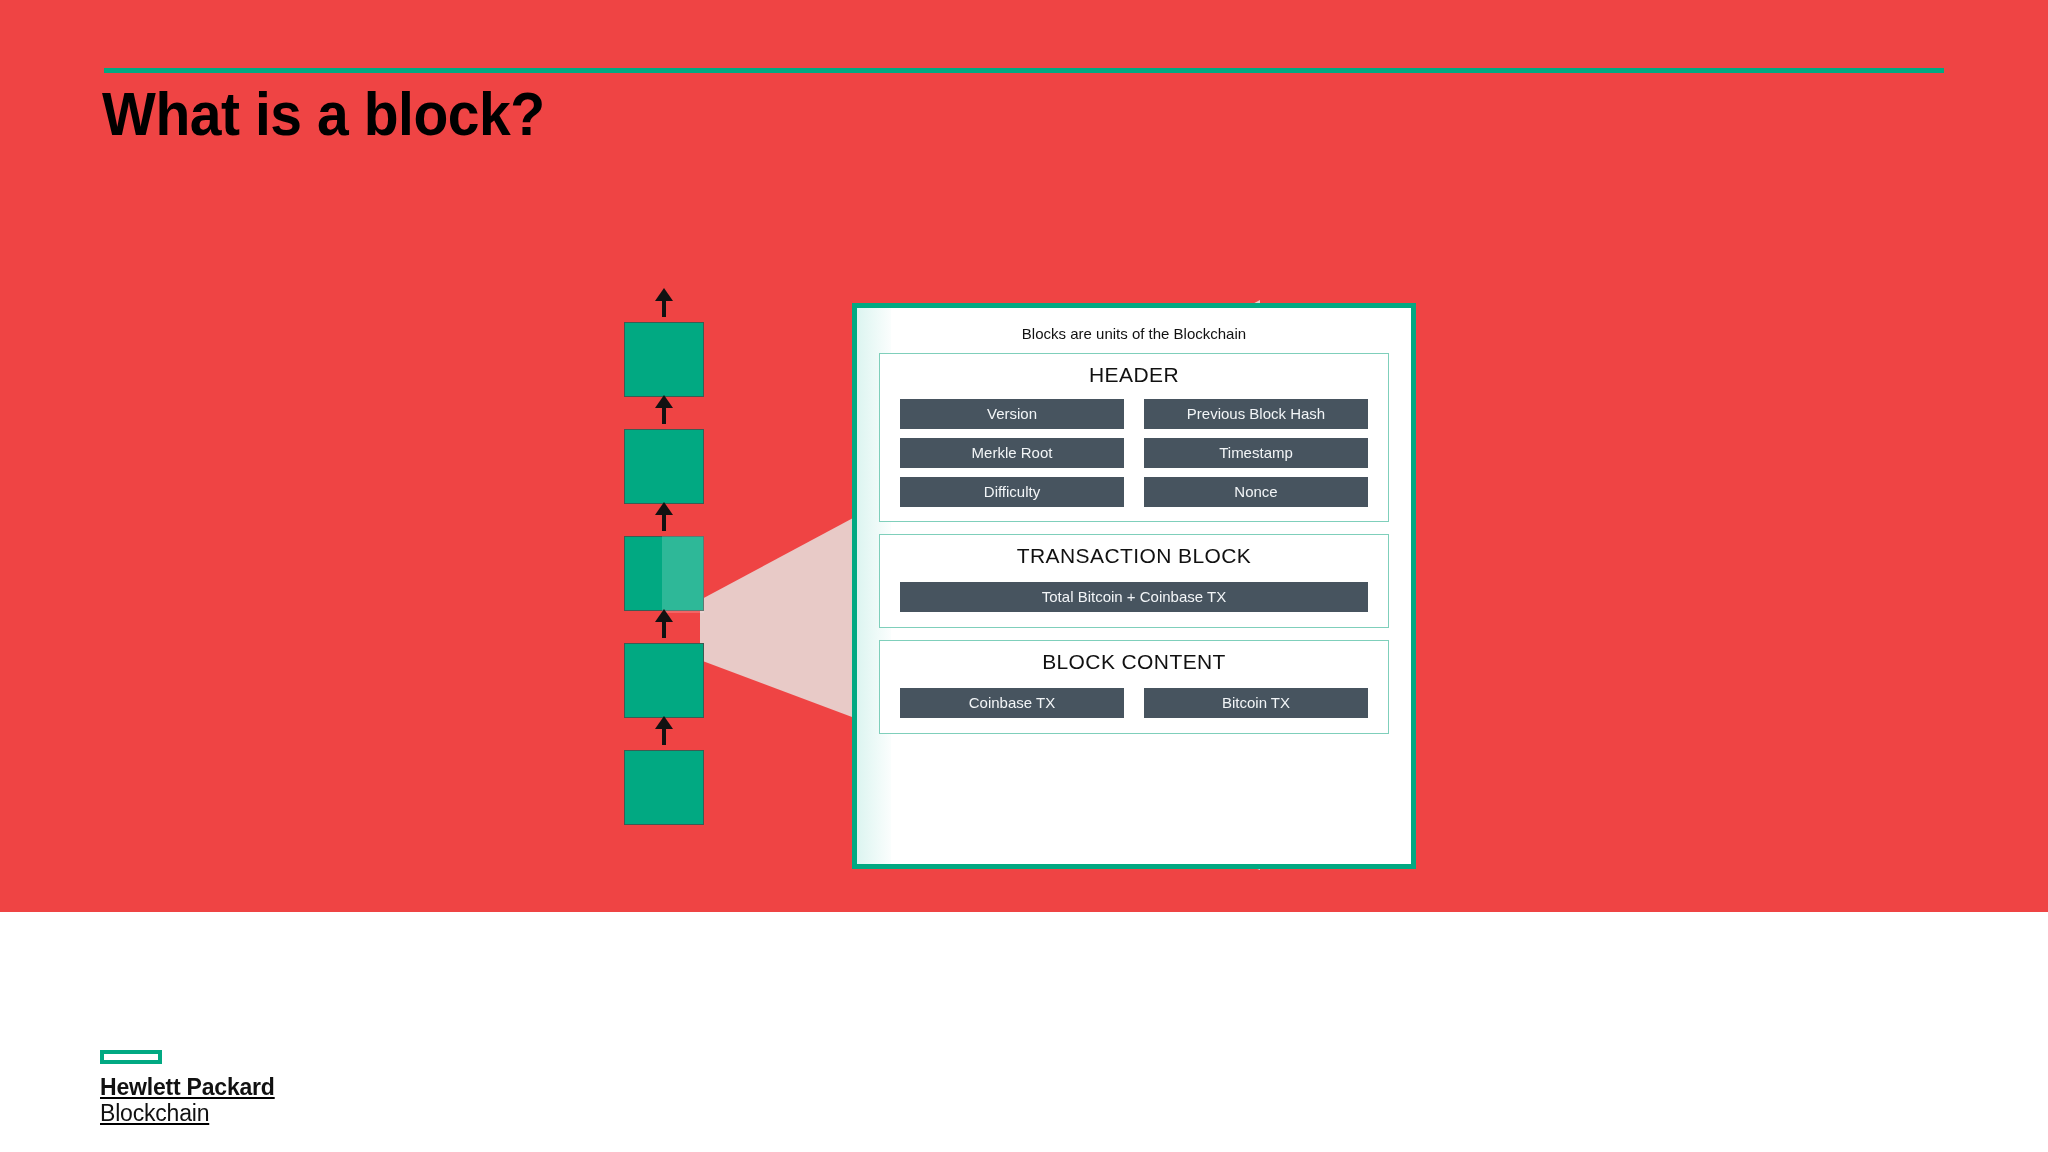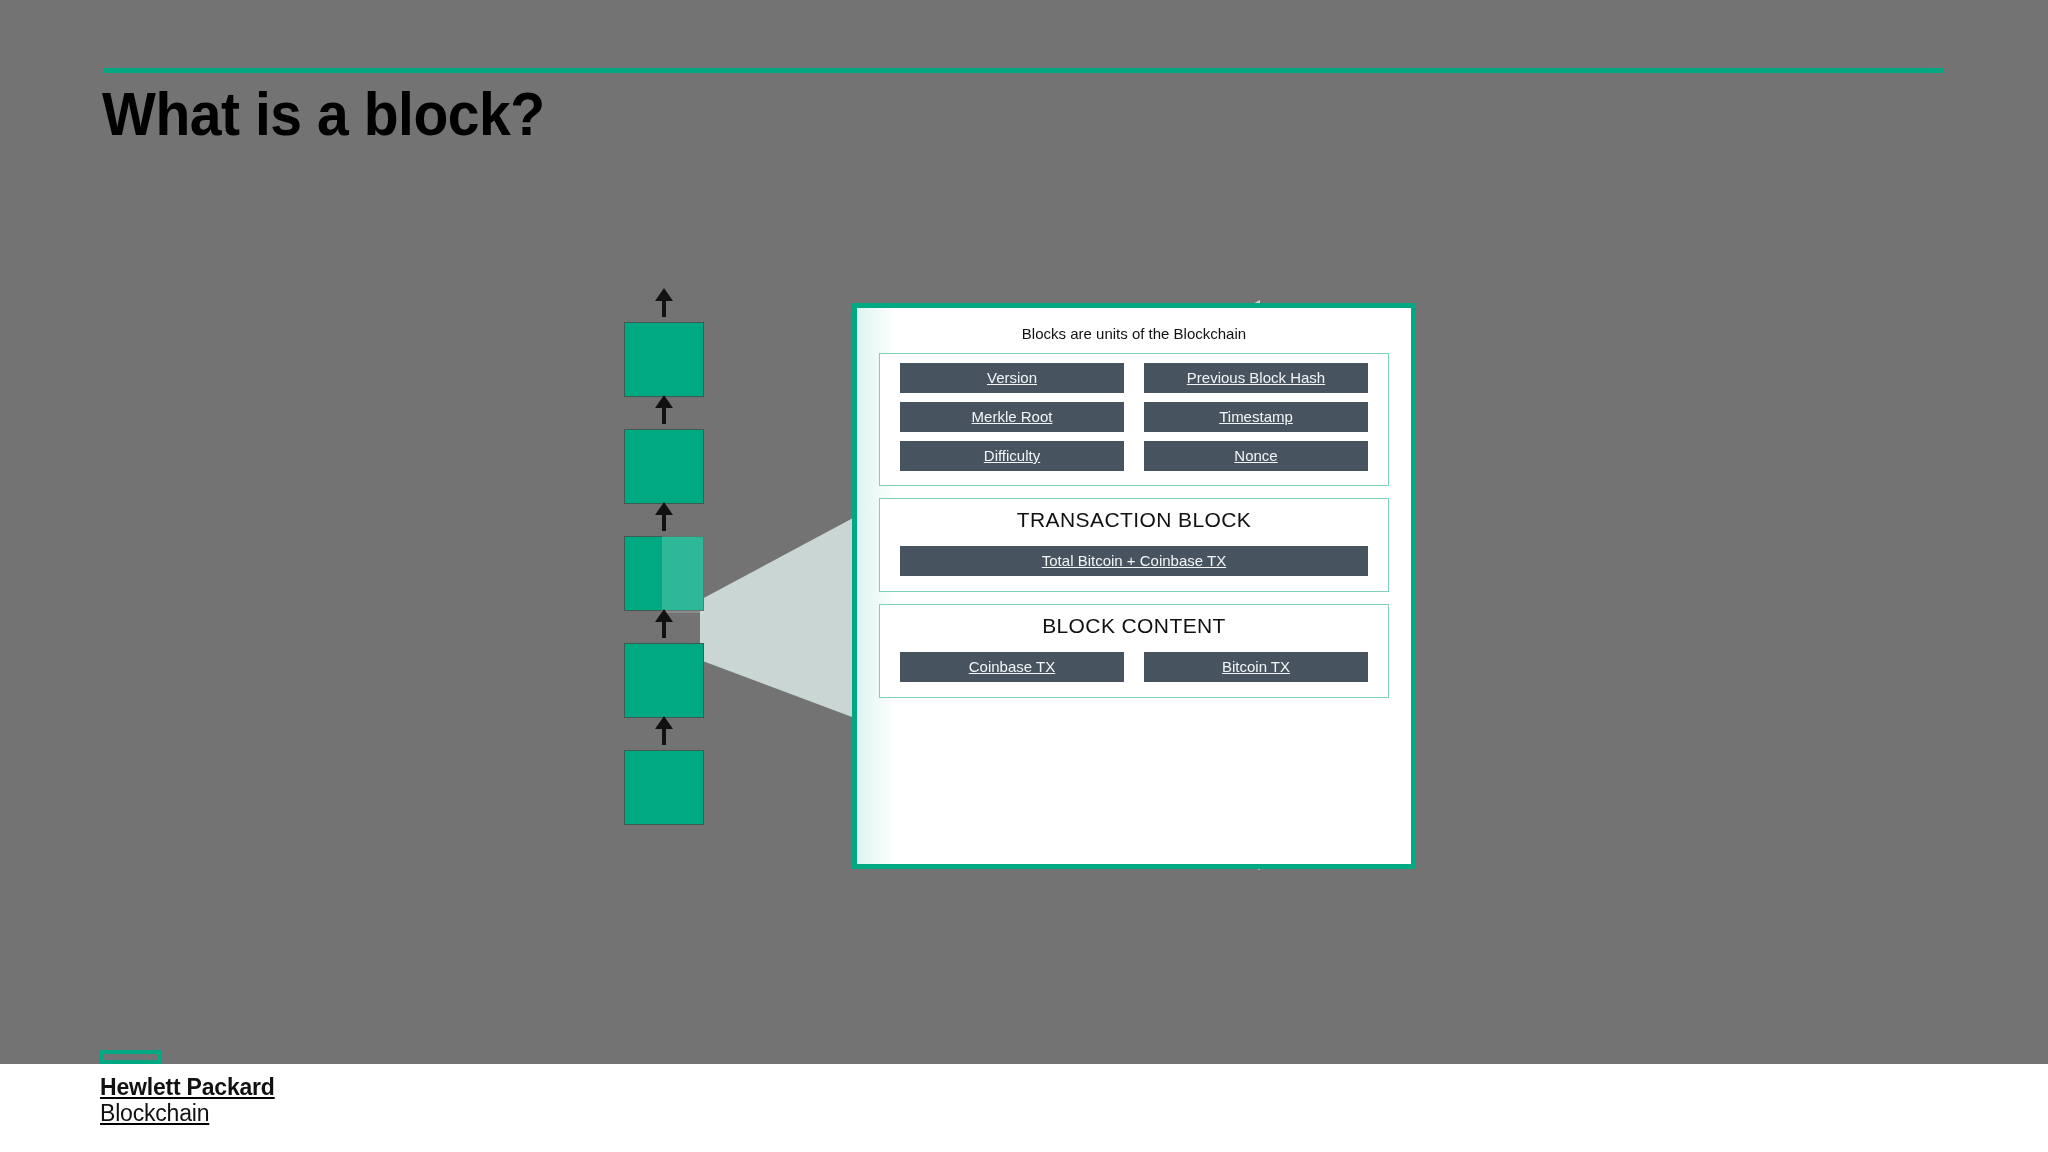--- a/index.html
+++ b/index.html
@@ -8,22 +8,22 @@
     width: 2048px;
     height: 1152px;
     background: #ffffff;
     font-family: "Liberation Sans", sans-serif;
     overflow: hidden;
   }
 
   .slide {
     position: relative;
     width: 2048px;
-    height: 1064px;
-    background: #737373;
+    height: 912px;
+    background: #ef4444;
   }
 
   
   .title-rule {
     position: absolute;
     left: 104px;
     top: 68px;
     width: 1840px;
     height: 5px;
     background: #01a982;
@@ -173,21 +173,20 @@
     background: #47545f;
     color: #f2f5f7;
     font-size: 15px;
     height: 30px;
     display: flex;
     align-items: center;
     justify-content: center;
     text-align: center;
     line-height: 1.08;
     padding: 0 4px;
-    text-decoration: underline;
   }
 
   .field.half { width: calc(50% - 10px); }
   .field.full { width: 100%; }
   .field.two-line { line-height: 1.05; }
 
   .section.header-sec .field-grid { gap: 9px 20px; }
 
   .section.txcount-sec { padding-bottom: 15px; }
   .section.txcount-sec .section-title { margin-bottom: 14px; }
@@ -272,20 +271,21 @@
     </div>
     <div class="chain-block" style="top:450px;"></div>
   </div>
 
   <div class="block-panel">
     <div class="panel-sheen"></div>
 
     <div class="block-subtitle">Blocks are units of the Blockchain</div>
 
     <div class="section header-sec">
+      <div class="section-title">HEADER</div>
       <div class="field-grid">
         <div class="field half">Version</div>
         <div class="field half two-line">Previous Block Hash</div>
         <div class="field half">Merkle Root</div>
         <div class="field half">Timestamp</div>
         <div class="field half">Difficulty</div>
         <div class="field half">Nonce</div>
       </div>
     </div>
 

